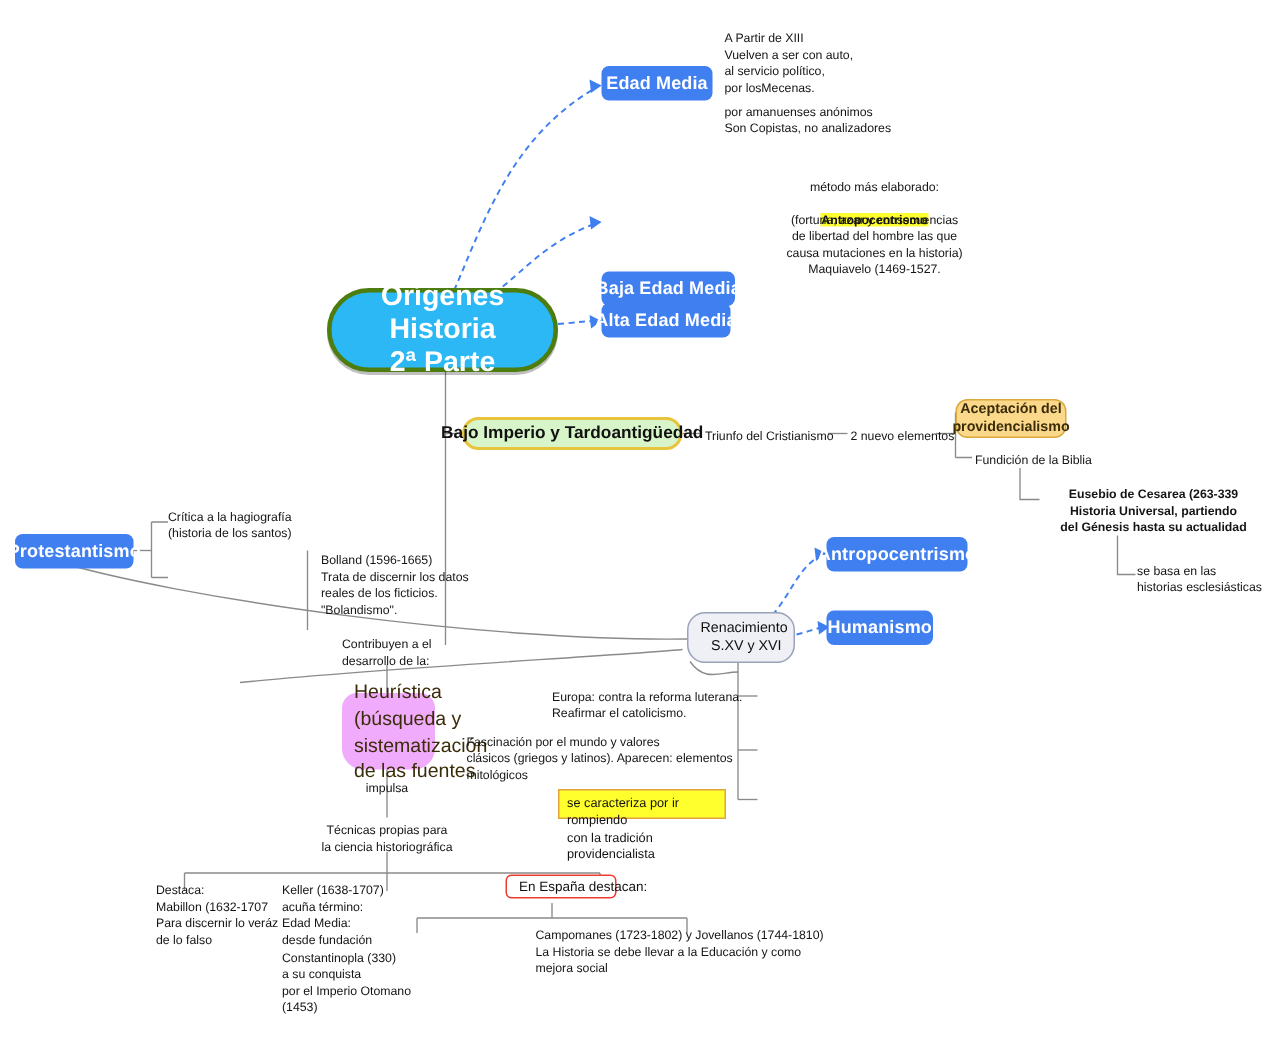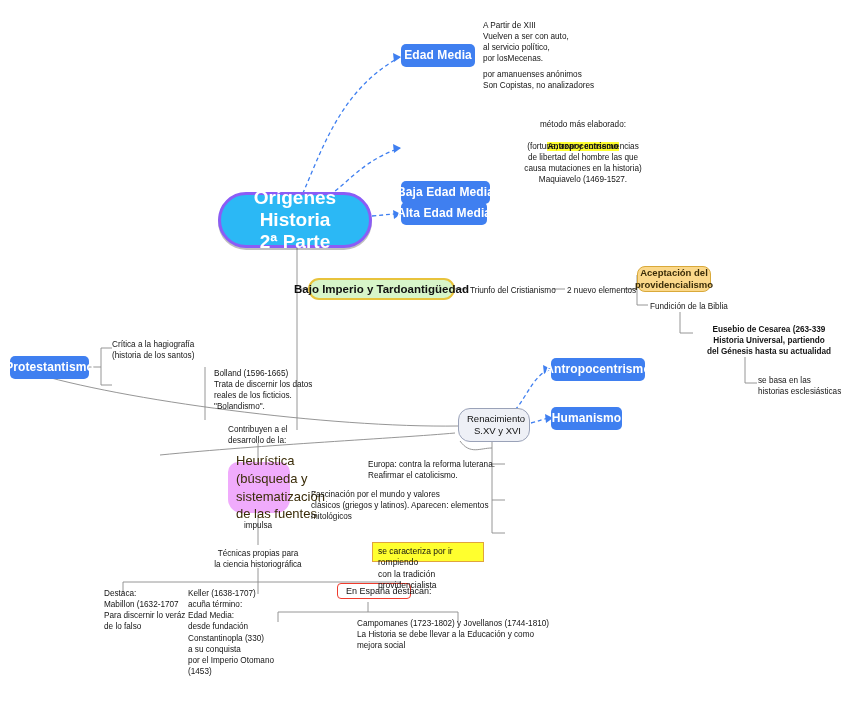--- a/index.html
+++ b/index.html
@@ -13,21 +13,21 @@
   .pill{
     background:#3f7ff0;color:#ffffff;border-radius:5px;
     font-weight:bold;font-size:12px;line-height:1.1;
     display:flex;align-items:center;justify-content:center;
     text-align:center;padding:5px 10px;letter-spacing:.1px;
     white-space:nowrap;
   }
 
   
   .central{
-    background:#2bb8f5;border:3px solid #8b5cf6;border-radius:34px;
+    background:#2bb8f5;border:3px solid #4d7c0f;border-radius:34px;
     color:#ffffff;font-weight:bold;font-size:19px;line-height:1.15;
     display:flex;flex-direction:column;align-items:center;justify-content:center;
     text-align:center;
     box-shadow:0 2px 0 rgba(0,0,0,.25);
   }
 
   
   .green{
     background:#d7f5c9;border:2px solid #e8c33c;border-radius:11px;
     color:#111;font-size:11.5px;font-weight:600;
@@ -58,21 +58,20 @@
     display:flex;flex-direction:column;justify-content:center;
     padding:5px 8px;
     text-align:right;
   }
 
   
   .ynote{
     background:#ffff2e;border:1px solid #e0a43c;
     color:#111;font-size:8.5px;line-height:1.35;
     padding:3px 5px;
-    margin-top:16px;
   }
 
   
   .rnote{
     background:#ffffff;border:1.6px solid #ef3b2d;border-radius:4px;
     color:#111;font-size:9px;padding:3px 8px;white-space:nowrap;
     display:flex;align-items:center;
   }
 
   

